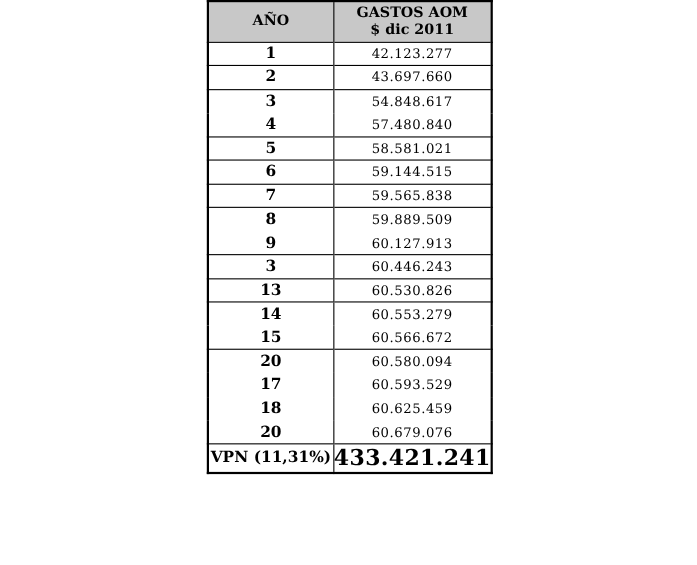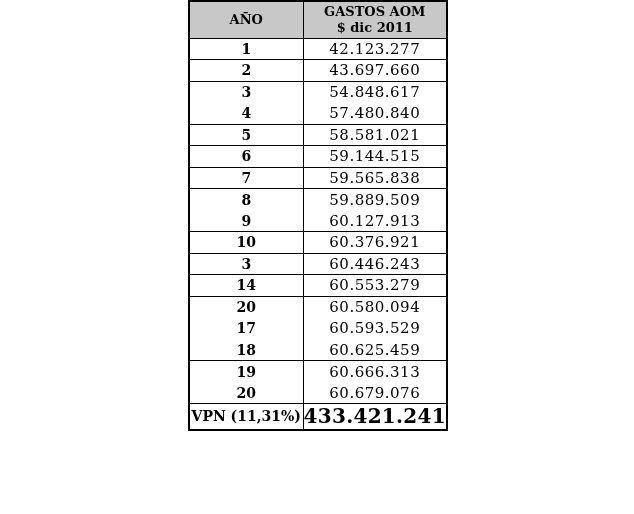--- a/index.html
+++ b/index.html
@@ -45,21 +45,21 @@
   thead th {
     background: var(--header-bg);
     font-weight: bold;
     font-size: 13px;
     line-height: 16px;
     height: 37px;
   }
   tbody td {
     border-top: 1.5px solid var(--border-color);
     height: 21.5px;
-    font-size: 15px;
+    font-size: 12px;
   }
   tbody tr.no-top td { border-top: none; }
   tbody td.year-cell { font-weight: bold; font-size: 14px; }
   tbody td.value-cell { letter-spacing: 0.5px; }
   tfoot td {
     border-top: 1.5px solid var(--border-color);
     height: 26px;
     font-weight: bold;
   }
   tfoot td.vpn-label-cell { font-size: 14px; }
@@ -114,46 +114,46 @@
         </tr>
         <tr>
           <td class="year-cell">8</td>
           <td class="value-cell">59.889.509</td>
         </tr>
         <tr class="no-top">
           <td class="year-cell">9</td>
           <td class="value-cell">60.127.913</td>
         </tr>
         <tr>
-          <td class="year-cell">10</td>
-          <td class="value-cell">60.376.921</td>
-        </tr>
-        <tr>
           <td class="year-cell">3</td>
           <td class="value-cell">60.446.243</td>
         </tr>
         <tr>
+          <td class="year-cell">13</td>
+          <td class="value-cell">60.530.826</td>
+        </tr>
+        <tr>
           <td class="year-cell">14</td>
           <td class="value-cell">60.553.279</td>
+        </tr>
+        <tr class="no-top">
+          <td class="year-cell">15</td>
+          <td class="value-cell">60.566.672</td>
         </tr>
         <tr>
           <td class="year-cell">20</td>
           <td class="value-cell">60.580.094</td>
         </tr>
         <tr class="no-top">
           <td class="year-cell">17</td>
           <td class="value-cell">60.593.529</td>
         </tr>
         <tr class="no-top">
           <td class="year-cell">18</td>
           <td class="value-cell">60.625.459</td>
-        </tr>
-        <tr>
-          <td class="year-cell">19</td>
-          <td class="value-cell">60.666.313</td>
         </tr>
         <tr class="no-top">
           <td class="year-cell">20</td>
           <td class="value-cell">60.679.076</td>
         </tr>
       </tbody>
     <tfoot>
       <tr>
         <td class="vpn-label-cell">VPN (11,31%)</td>
         <td class="vpn-value-cell">433.421.241</td>

